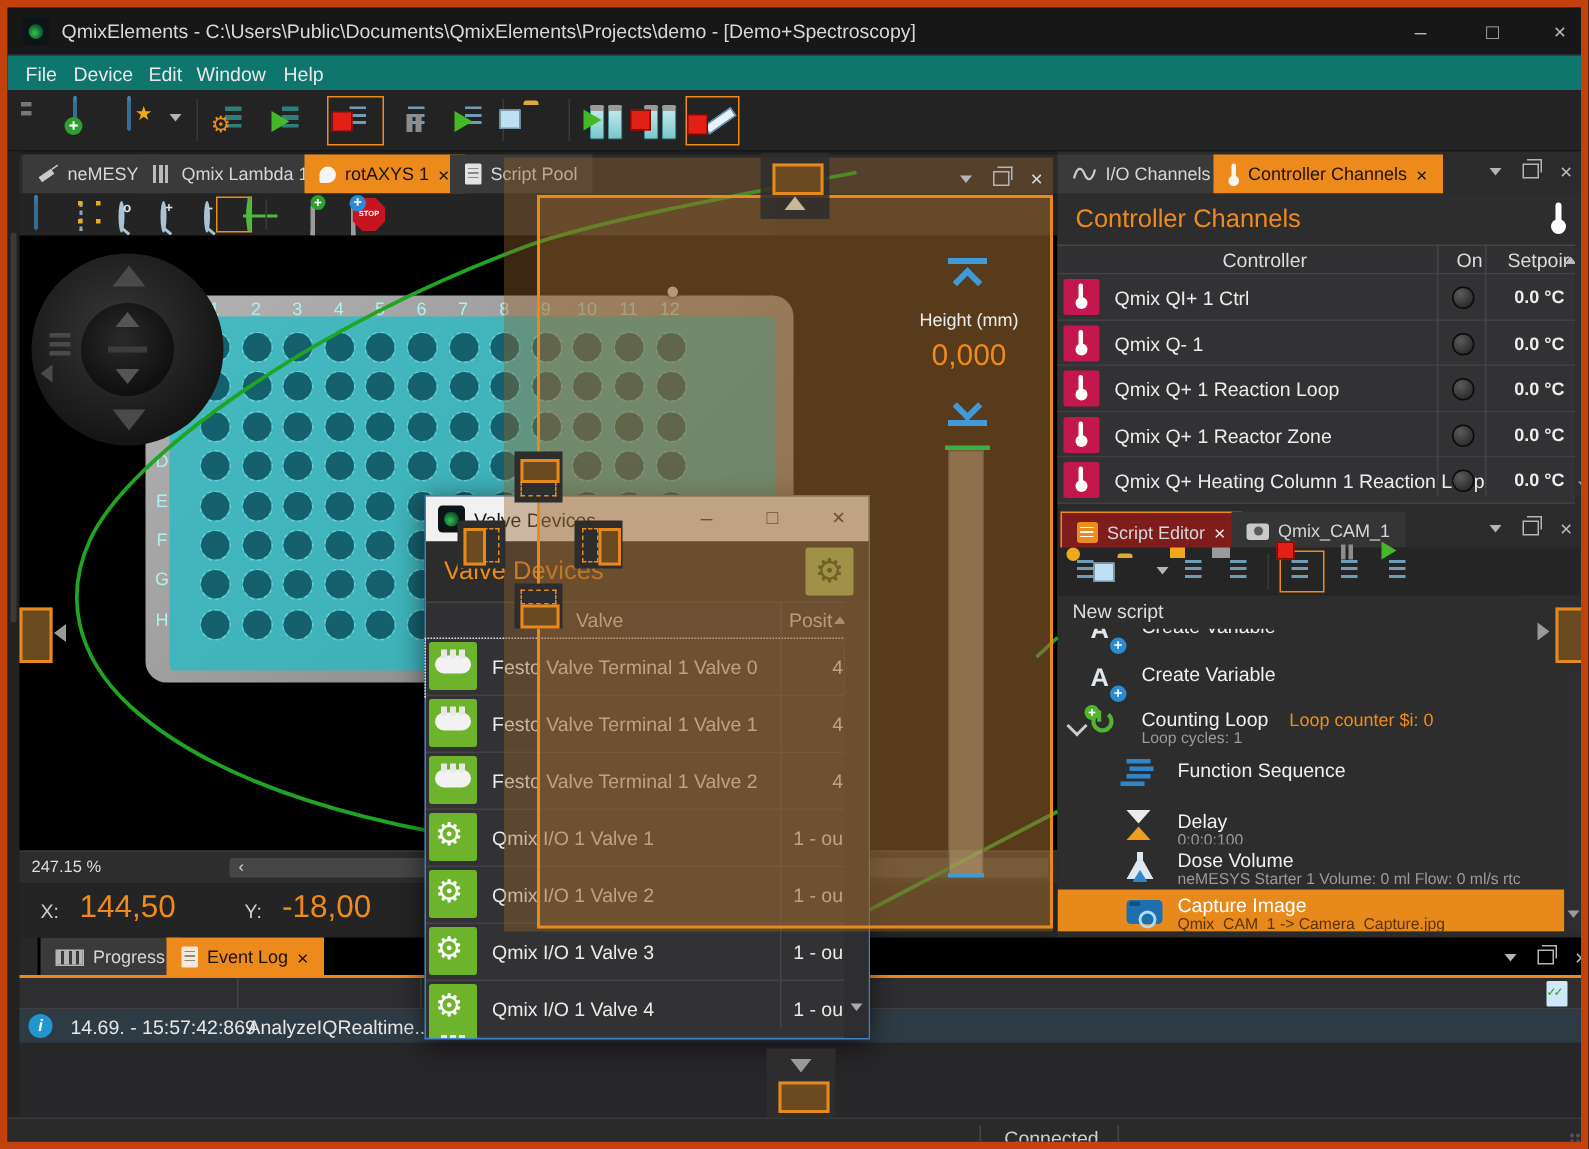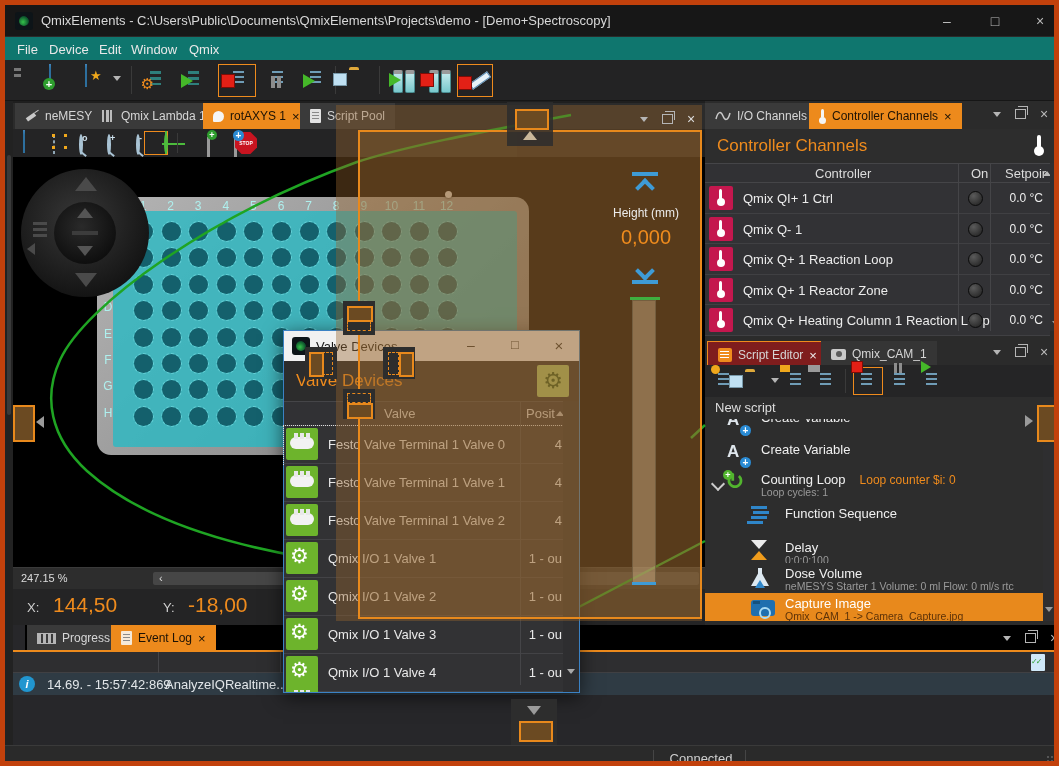--- a/index.html
+++ b/index.html
@@ -108,21 +108,21 @@
   .thermo-big{width:32px;height:30px;background:#c4174e;border-radius:2px;position:relative;color:#fff;}
   .thermo-big::before{content:"";position:absolute;left:14px;top:4px;width:4px;height:13px;background:#fff;border-radius:2px;}
   .thermo-big::after{content:"";position:absolute;left:11px;top:15px;width:10px;height:10px;background:#fff;border-radius:50%;}
   .thead{background:#313134;border-top:1px solid #454548;border-bottom:1px solid #454548;color:#dcdcdc;font-size:13px;}
   .c-row{position:relative;height:29.5px;border-bottom:1px solid #404043;background:#323235;}
   .thermo-ic{position:absolute;left:4px;top:3px;width:24px;height:24px;background:#c4174e;border-radius:2px;}
   .thermo-ic::before{content:"";position:absolute;left:10px;top:3px;width:3px;height:11px;background:#fff;border-radius:2px;}
   .thermo-ic::after{content:"";position:absolute;left:8px;top:12px;width:8px;height:8px;background:#fff;border-radius:50%;}
   .c-name{position:absolute;left:38px;top:8px;font-size:13px;color:#ececec;white-space:nowrap;}
   .led{position:absolute;left:263px;top:8px;width:13px;height:13px;border-radius:50%;border:1px solid #0b0b0b;background:radial-gradient(circle at 35% 30%,#5b5b5b,#1d1d1d);}
-  .c-val{position:absolute;left:288px;top:8px;width:50px;text-align:right;font-size:12px;color:#ededed;}
+  .c-val{position:absolute;left:288px;top:8px;width:50px;text-align:right;font-size:12px;color:#ededed;font-weight:bold;}
   .vline{position:absolute;width:1px;background:#454548;}
   .sb{background:#2e2e30;}
 
   
   .stoolbar{left:700px;top:360px;width:348px;height:32px;background:#252526;}
   .newscript{left:700px;top:392px;width:348px;height:22px;background:#2d2d2d;color:#ddd;font-size:13px;line-height:22px;padding-left:10px;}
   .tree{left:700px;top:414px;width:338px;height:202px;background:#2a2a2a;overflow:hidden;}
   .t-row{position:relative;background:#2d2d2d;border-bottom:1px solid #242424;}
   .t-row.sel{background:#e8891c;}
   .t-title{position:absolute;font-size:13px;color:#f0f0f0;white-space:nowrap;}
@@ -189,21 +189,21 @@
     <div class="r wbtn" style="left:920px">–</div>
     <div class="r wbtn" style="left:968px">□</div>
     <div class="r wbtn" style="left:1013px">×</div>
   </div>
 
   <div class="r menubar">
     <span class="r menuitem" style="left:6px">File</span>
     <span class="r menuitem" style="left:38px">Device</span>
     <span class="r menuitem" style="left:88px">Edit</span>
     <span class="r menuitem" style="left:120px">Window</span>
-    <span class="r menuitem" style="left:178px">Qmix</span>
+    <span class="r menuitem" style="left:178px">Help</span>
   </div>
 
   <div class="r toolbar">
     <span class="r ic-plug" style="left:16px"></span>
     <span class="r ic-window" style="left:44px;top:9px"><span class="bdg bdg-plusg">+</span></span>
     <span class="r ic-window" style="left:78px;top:9px"><span class="ic-star">★</span></span>
     <span class="r dd" style="left:108px;top:16px"></span>
     <span class="r tsep" style="left:126px"></span>
     <span class="r ic-doc teal" style="left:138px;top:7px"><span class="bdg bdg-gear">⚙</span></span>
     <span class="r ic-doc teal" style="left:176px;top:7px"><span class="bdg bdg-play"></span></span>

